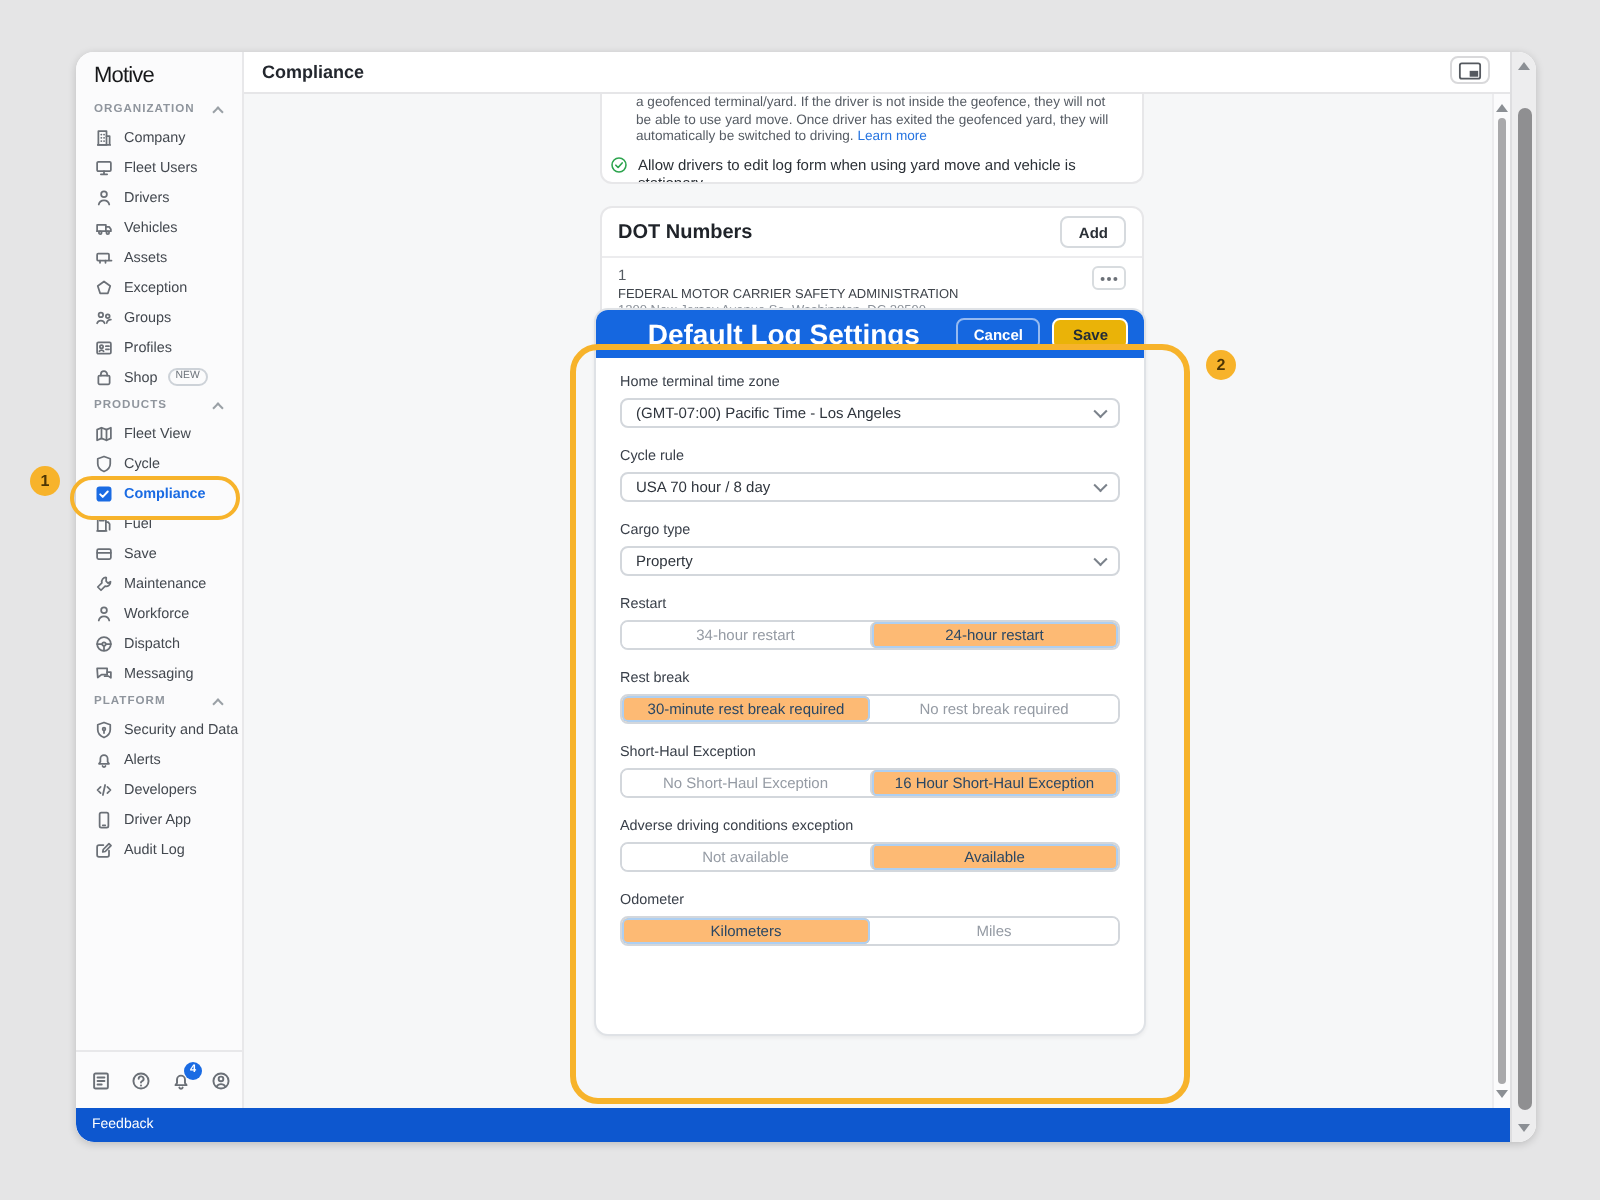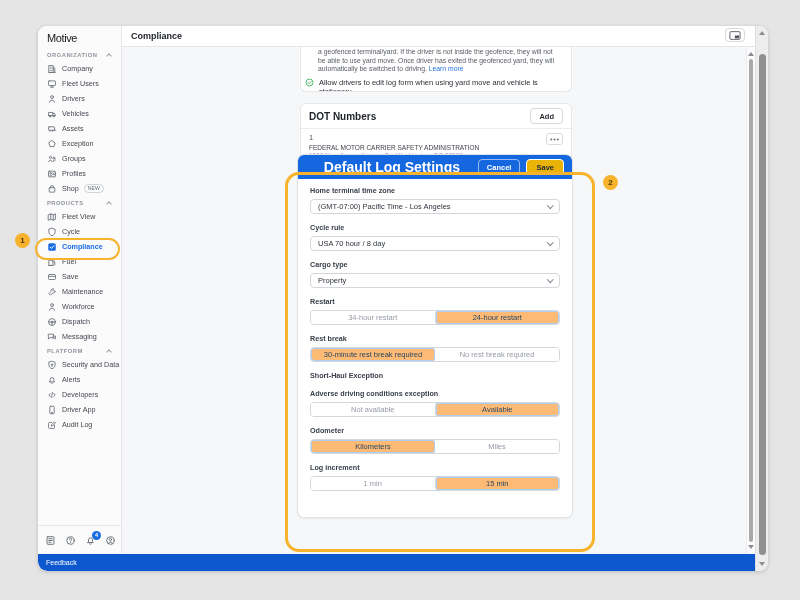--- a/index.html
+++ b/index.html
@@ -83,21 +83,21 @@
                 padding:0 8px; }
   .panel-title { font-size:14px; font-weight:700; color:#fff; flex:1;text-align:center; }
   .btn-cancel { height:16px; padding:0 8px; background:transparent; border:1px solid rgba(255,255,255,.55);
                 border-radius:4px; color:#fff; font-size:7.5px; font-weight:700; cursor:pointer;
                 font-family:inherit; }
   .btn-save { height:16px; padding:0 9px; background:#eab308; border:1px solid #fff; border-radius:4px;
               color:#222b38; font-size:7.5px; font-weight:700; margin-left:6px; cursor:pointer;
               font-family:inherit; }
   .panel-body { padding:7px 12px 6px 12px; }
   .grp { margin-bottom:9px; }
-  .grp .flabel { font-size:7.2px; color:#3a404a; margin-bottom:4px;font-weight:bold; }
+  .grp .flabel { font-size:7.2px; color:#3a404a; margin-bottom:4px; }
   .select { height:15px; border:1px solid #d3d7dc; border-radius:4px; background:#fff;
             display:flex; align-items:center; padding:0 7px; cursor:pointer; }
   .select .val { flex:1; font-size:7.5px; color:#2f353d; white-space:nowrap; overflow:hidden; }
   .chev-dn { width:4.5px; height:4.5px; border-right:1.1px solid #7b828b; border-bottom:1.1px solid #7b828b;
              transform:rotate(45deg); margin-top:-2px; }
   .toggle { height:15px; border:1px solid #d3d7dc; border-radius:4px; background:#fff;
             display:flex; overflow:hidden; }
   .tcell { flex:1; display:flex; align-items:center; justify-content:center; font-size:7.5px;
            color:#959ba4; cursor:pointer; background:#fff; }
   .tcell + .tcell { border-left:1px solid #d3d7dc; }
@@ -218,40 +218,37 @@
           </div>
           <div class="grp">
             <div class="flabel">Rest break</div>
             <div class="toggle">
               <div class="tcell sel">30-minute rest break required</div>
               <div class="tcell">No rest break required</div>
             </div>
           </div>
           <div class="grp">
             <div class="flabel">Short-Haul Exception</div>
+            <div class="toggle">
+              <div class="tcell">No Short-Haul Exception</div>
+              <div class="tcell sel">16 Hour Short-Haul Exception</div>
+            </div>
           </div>
           <div class="grp">
             <div class="flabel">Adverse driving conditions exception</div>
             <div class="toggle">
               <div class="tcell">Not available</div>
               <div class="tcell sel">Available</div>
             </div>
           </div>
           <div class="grp">
             <div class="flabel">Odometer</div>
             <div class="toggle">
               <div class="tcell sel">Kilometers</div>
               <div class="tcell">Miles</div>
-            </div>
-          </div>
-          <div class="grp">
-            <div class="flabel">Log increment</div>
-            <div class="toggle">
-              <div class="tcell">1 min</div>
-              <div class="tcell sel">15 min</div>
             </div>
           </div>
         </div>
     </div>
 
     <div class="inner-sb">
       <span class="arr up"></span>
       <span class="arr dn"></span>
       <div class="thumb"></div>
     </div>

